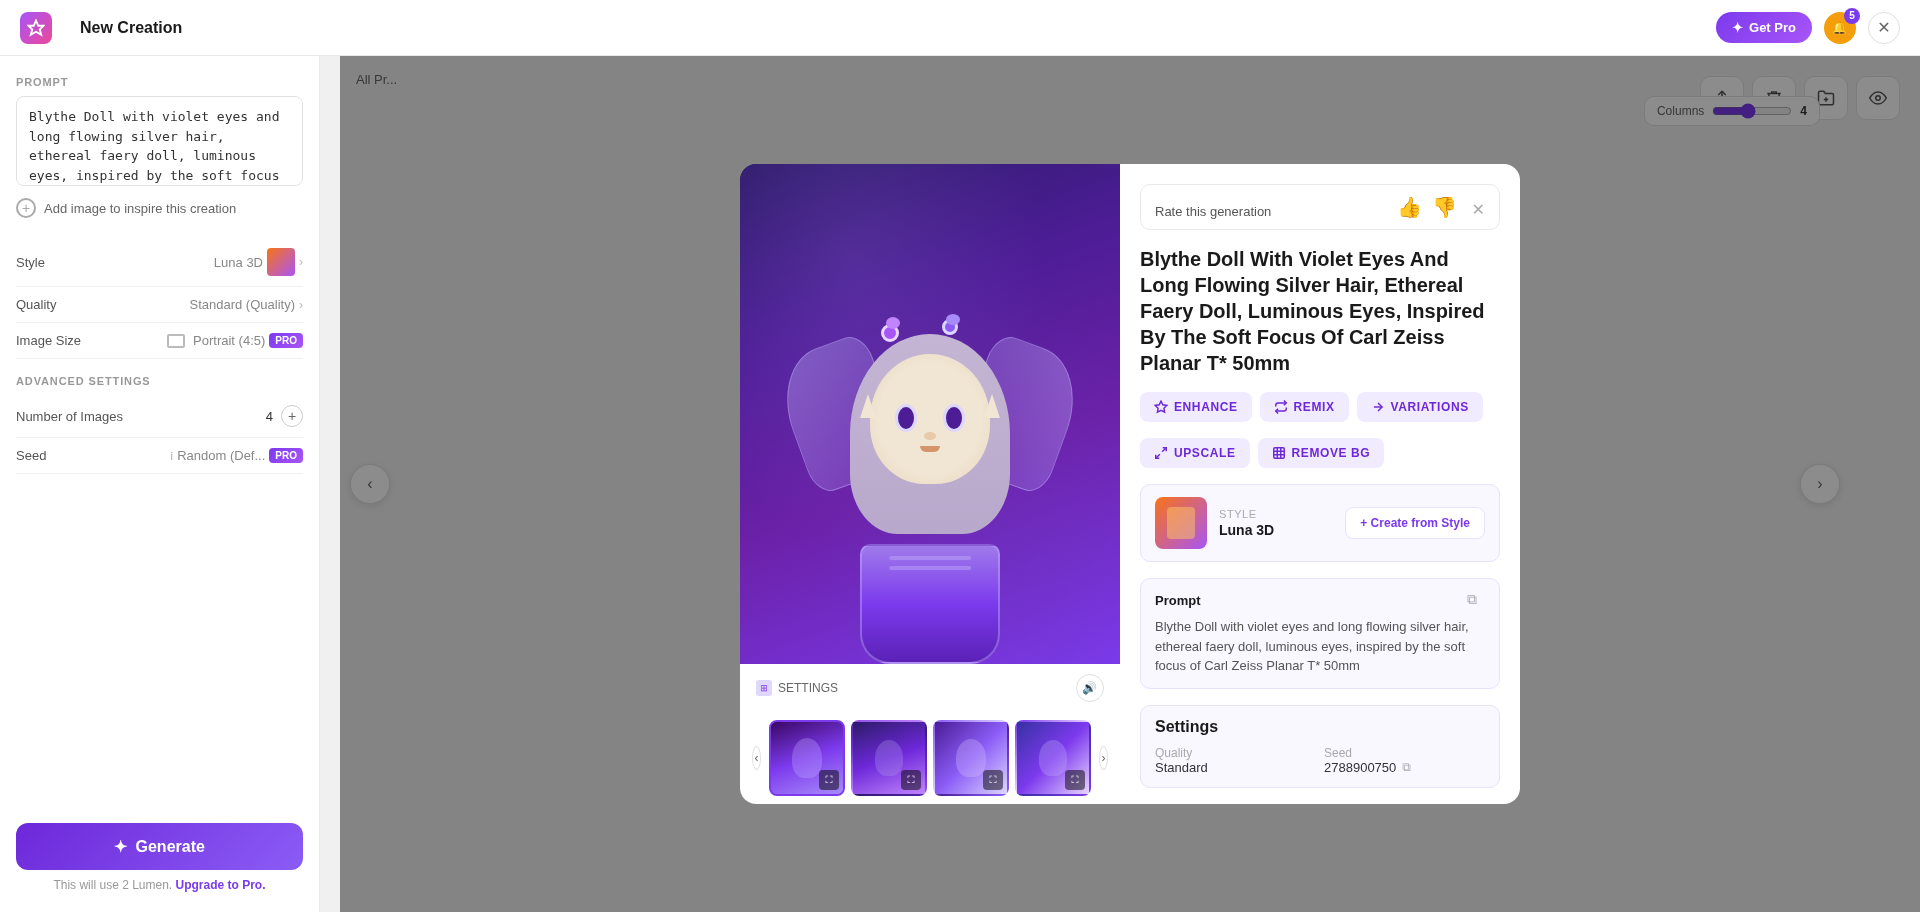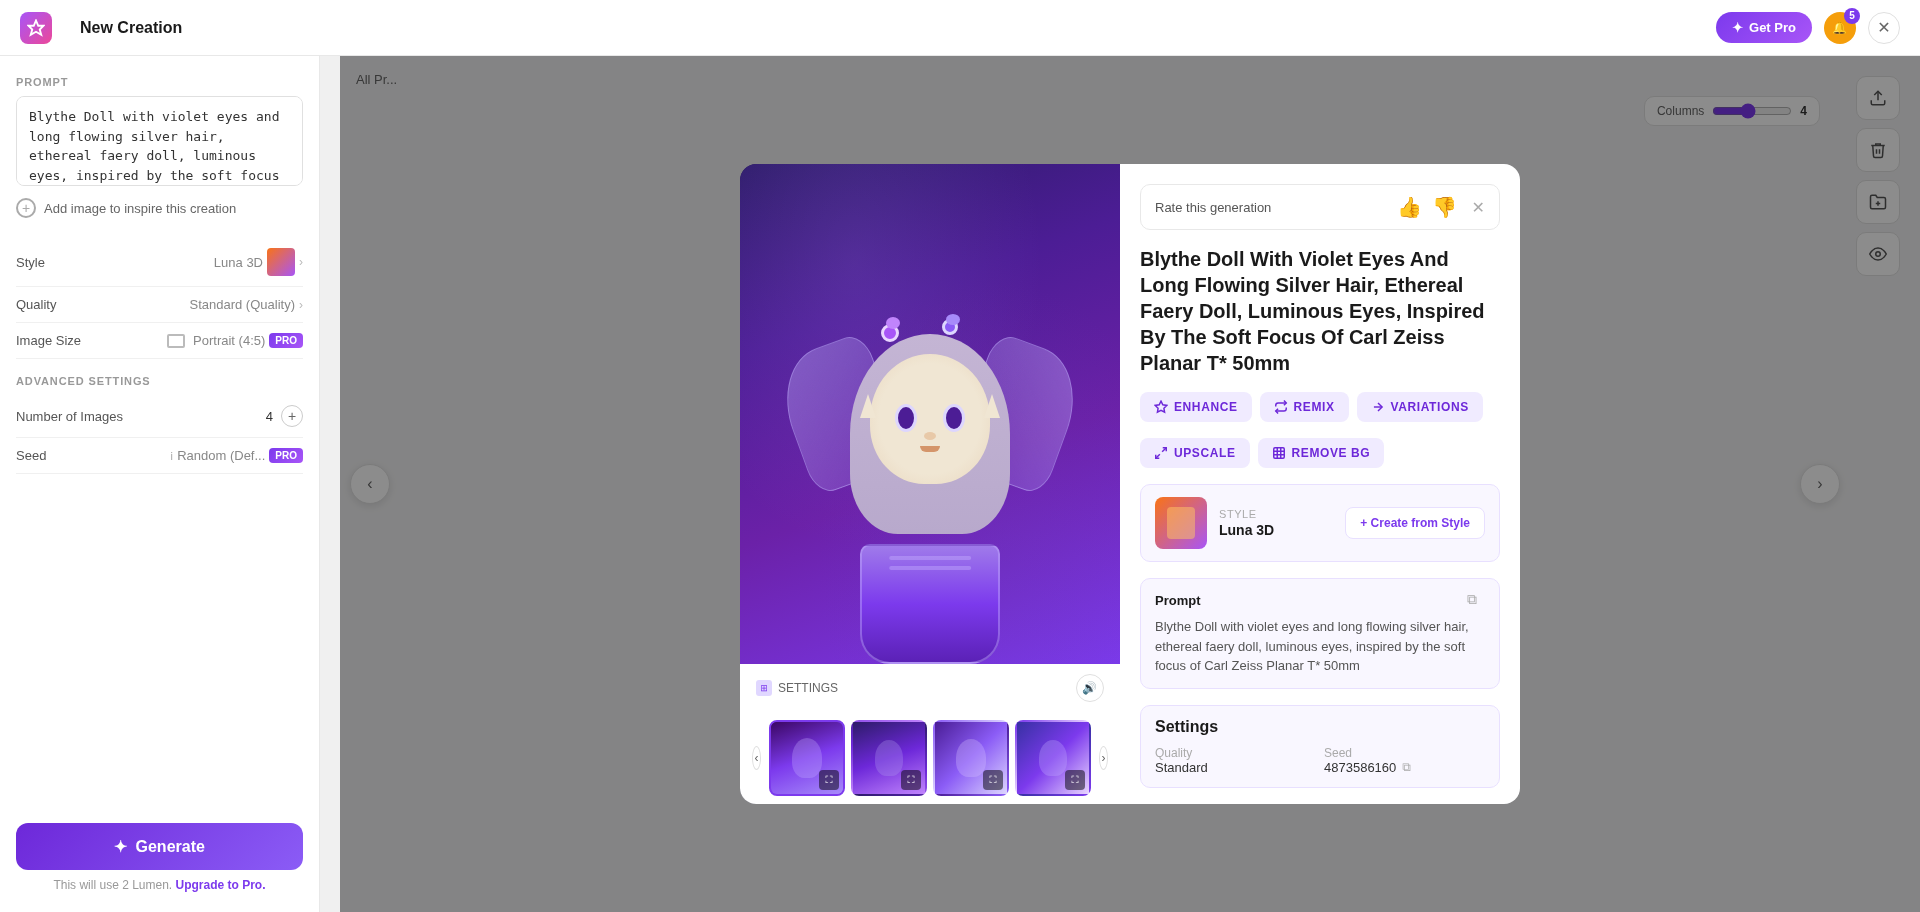--- a/index.html
+++ b/index.html
@@ -270,21 +270,21 @@
       display: flex;
       margin-left: 20px;
     }
 
     
     .right-toolbar {
       position: absolute;
       right: 20px;
       top: 20px;
       display: flex;
-      flex-direction: column;
+      flex-direction: row;
       gap: 8px;
     }
     .toolbar-btn {
       width: 44px; height: 44px;
       background: #fff;
       border: 1px solid #e0e0e0;
       border-radius: 10px;
       display: flex; align-items: center; justify-content: center;
       cursor: pointer;
       font-size: 18px; color: #555;
@@ -480,21 +480,21 @@
       flex: 1;
       padding: 20px;
       overflow-y: auto;
       display: flex;
       flex-direction: column;
       gap: 16px;
     }
 
     .rate-bar {
       display: flex;
-      align-items: center;
+      align-items: flex-end;
       gap: 10px;
       background: #fff;
       border: 1px solid #e8e8e8;
       border-radius: 10px;
       padding: 10px 14px;
     }
     .rate-label {
       font-size: 13px;
       color: #555;
       flex: 1;
@@ -986,21 +986,21 @@
           <div class="settings-section">
             <div class="settings-section-label">Settings</div>
             <div class="settings-grid">
               <div>
                 <div class="settings-item-label">Quality</div>
                 <div class="settings-item-value">Standard</div>
               </div>
               <div>
                 <div class="settings-item-label">Seed</div>
                 <div class="settings-item-value">
-                  <span>4873586160</span>
+                  <span>2788900750</span>
                   <span class="seed-copy-icon">⧉</span>
                 </div>
               </div>
             </div>
           </div>
 
         </div>
       </div>
     </div>
   </div>

